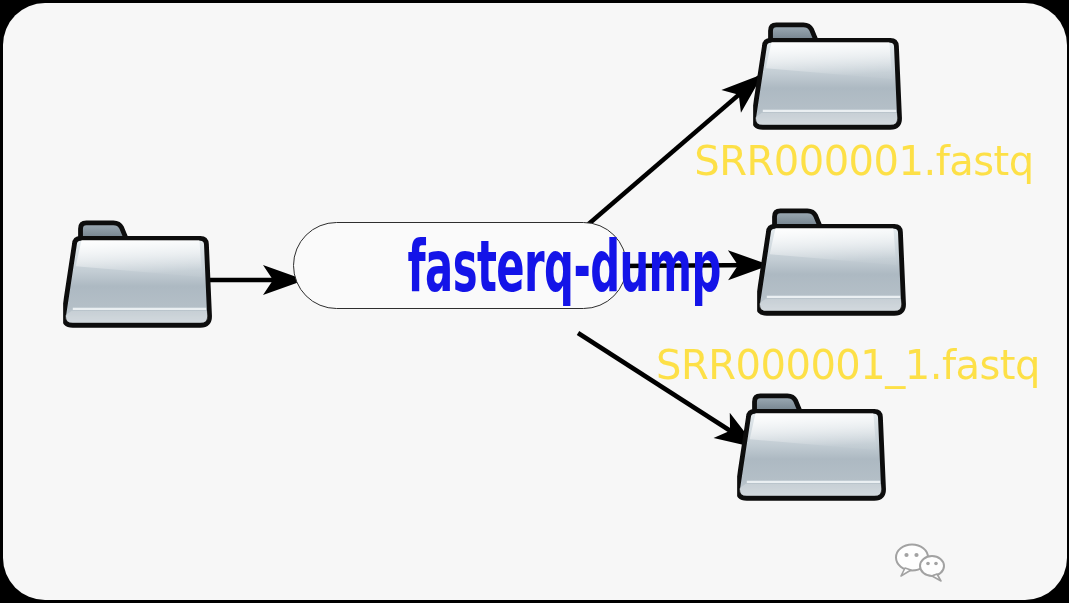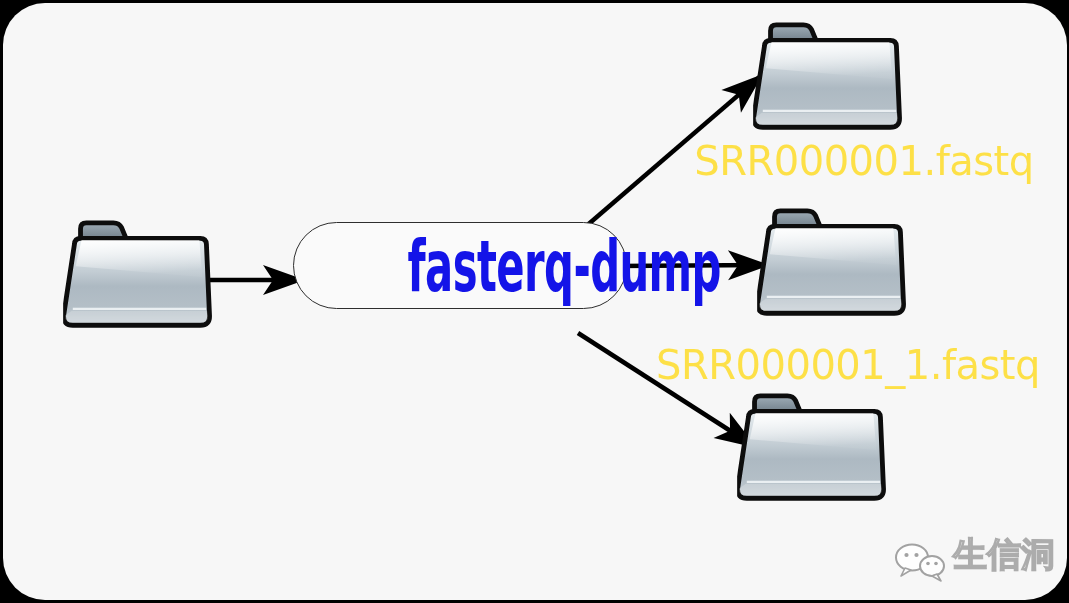--- a/index.html
+++ b/index.html
@@ -120,15 +120,14 @@
     <svg class="wm-icon" width="54" height="42" viewBox="0 0 54 42">
       <ellipse cx="19" cy="15.5" rx="16" ry="13" fill="#fff" stroke="#9e9e9e" stroke-width="2"></ellipse>
       <path d="M12 26 L8 34 L18 28 Z" fill="#fff" stroke="#9e9e9e" stroke-width="1.6" stroke-linejoin="round"></path>
       <circle cx="13.5" cy="13" r="2.1" fill="#9e9e9e"></circle>
       <circle cx="23.5" cy="13" r="2.1" fill="#9e9e9e"></circle>
       <ellipse cx="39" cy="24" rx="12" ry="10" fill="#fff" stroke="#9e9e9e" stroke-width="2"></ellipse>
       <path d="M44 32 L48 39 L39 34 Z" fill="#fff" stroke="#9e9e9e" stroke-width="1.6" stroke-linejoin="round"></path>
       <circle cx="35" cy="21.5" r="1.8" fill="#9e9e9e"></circle>
       <circle cx="43" cy="21.5" r="1.8" fill="#9e9e9e"></circle>
     </svg>
-    <span class="wm-text">生信洞</span>
   </div>
 </div>
 
 </body></html>

